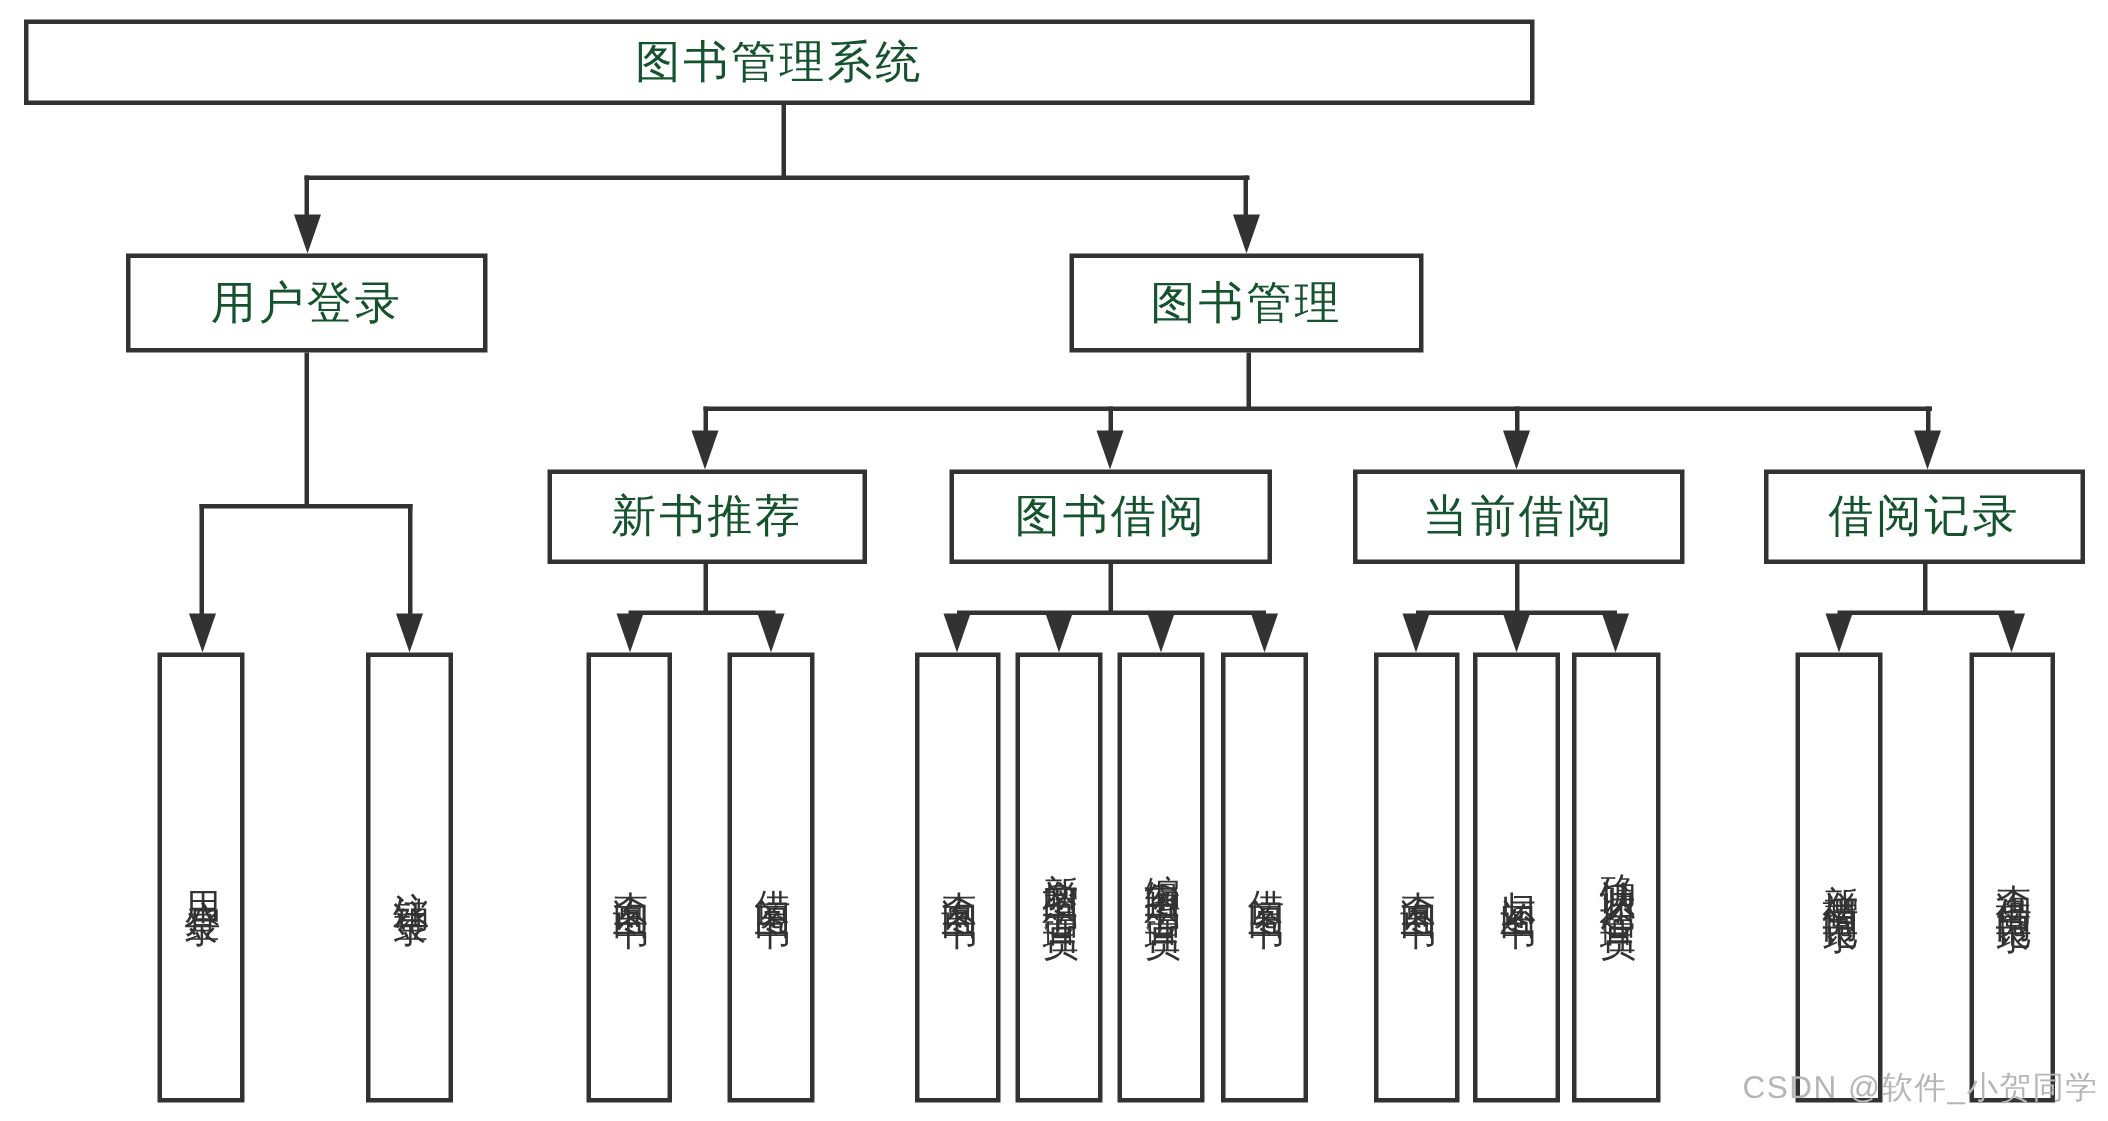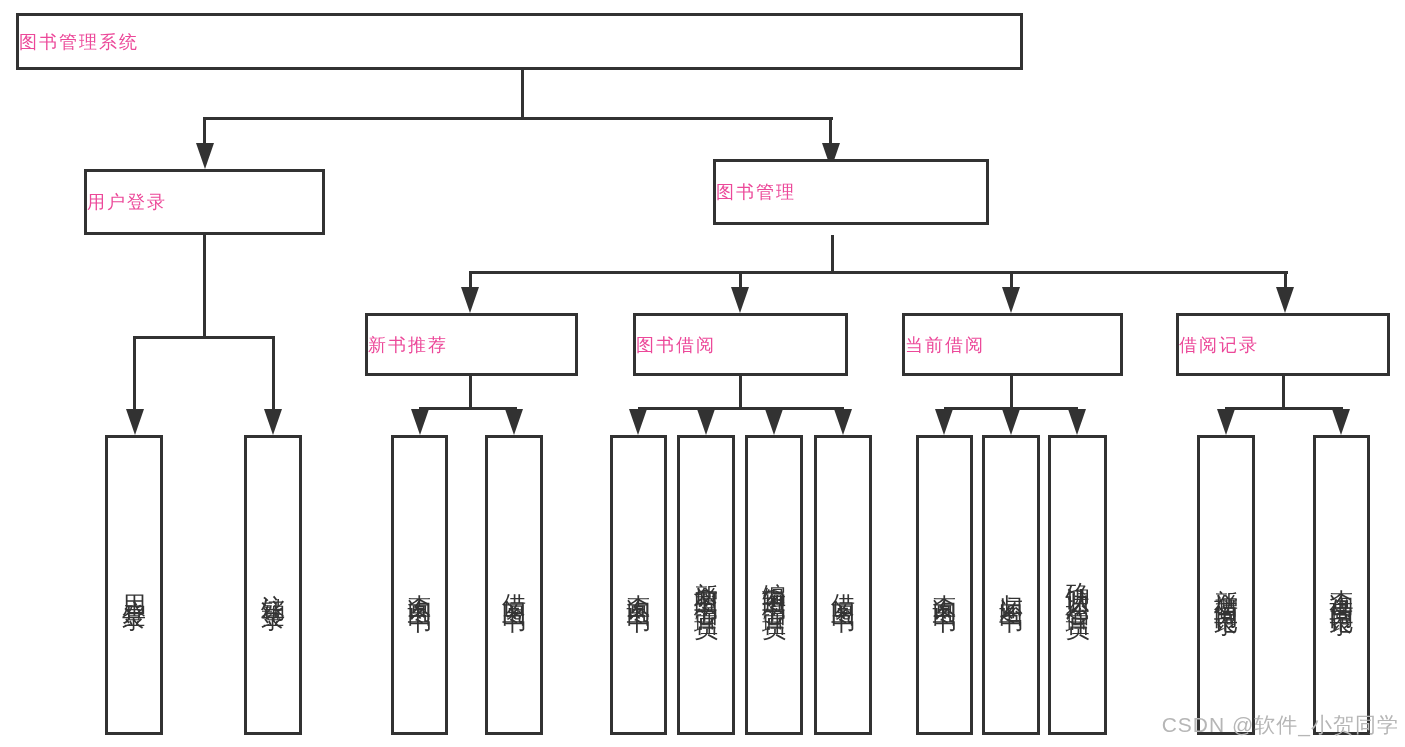--- a/index.html
+++ b/index.html
@@ -8,23 +8,23 @@
     width:1405px;height:747px;
     background:#ffffff;
     overflow:hidden;
     font-family:"Liberation Sans","DejaVu Sans",sans-serif;
   }
   .box{
     position:absolute;
     box-sizing:border-box;
     border:3px solid #323232;
     background:#ffffff;
-    display:flex;align-items:center;justify-content:flex-start;
-    color:#ec4899;
-    font-size:18px;
+    display:flex;align-items:center;justify-content:center;
+    color:#14532d;
+    font-size:30px;
     letter-spacing:2px;
     white-space:nowrap;
   }
   .vbox{
     position:absolute;
     box-sizing:border-box;
     border:3px solid #323232;
     background:#ffffff;
     display:flex;align-items:center;justify-content:center;
     color:#333333;
@@ -67,21 +67,21 @@
   <div class="vline" style="left:521px;top:69px;height:49px;"></div>
   <div class="hline" style="left:203px;top:117px;width:630px;"></div>
   <div class="vline" style="left:203px;top:117px;height:30px;"></div>
   <div class="arrow" style="left:196px;top:143px;"></div>
   <div class="vline" style="left:829px;top:117px;height:30px;"></div>
   <div class="arrow" style="left:822px;top:143px;"></div>
 
   <div class="box" style="left:84px;top:169px;width:241px;height:66px;">
     <span>用户登录</span>
   </div>
-  <div class="box" style="left:713px;top:159px;width:276px;height:66px;">
+  <div class="box" style="left:713px;top:169px;width:236px;height:66px;">
     <span>图书管理</span>
   </div>
 
   <div class="vline" style="left:203px;top:235px;height:101px;"></div>
   <div class="hline" style="left:133px;top:336px;width:142px;"></div>
   <div class="vline" style="left:133px;top:336px;height:74px;"></div>
   <div class="arrow" style="left:126px;top:409px;"></div>
   <div class="vline" style="left:272px;top:336px;height:74px;"></div>
   <div class="arrow" style="left:264px;top:409px;"></div>
 

